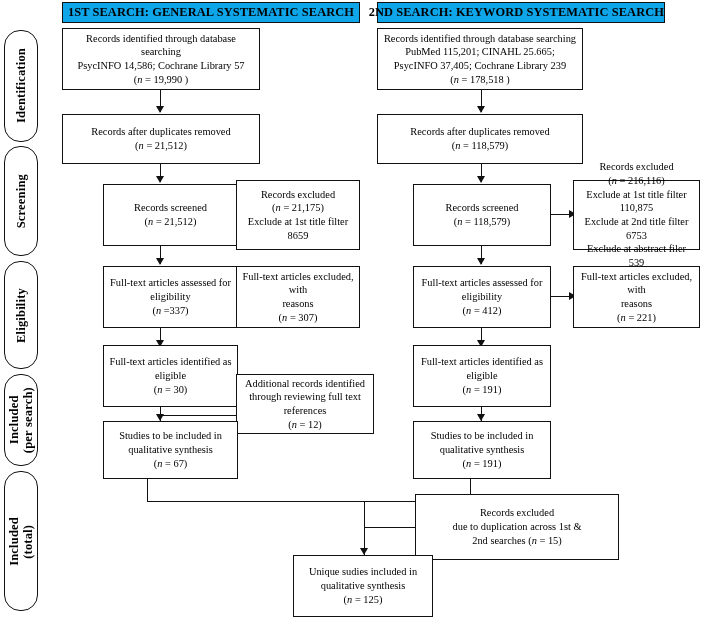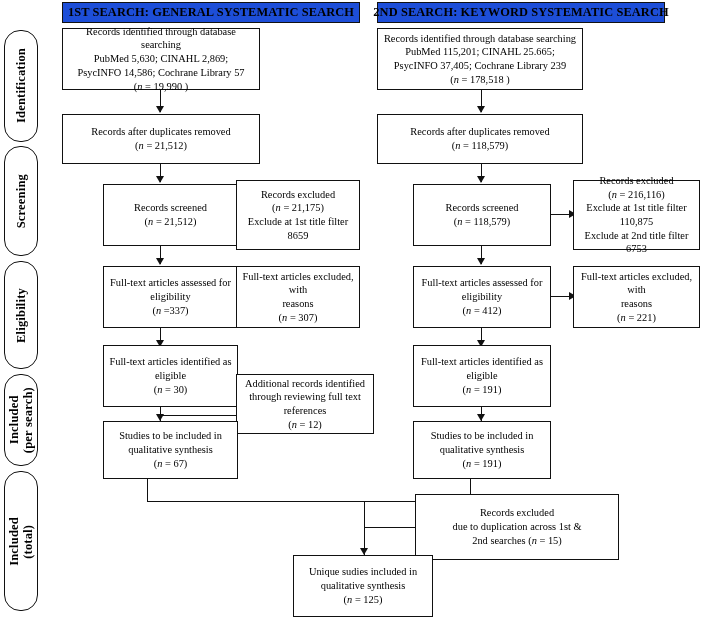--- a/index.html
+++ b/index.html
@@ -36,21 +36,21 @@
     font-size: 12.5px;
     line-height: 1.12;
     text-align: center;
     letter-spacing: 0.2px;
     white-space: pre-line;
   }
   
   .header-bar {
     position: absolute;
     border: 1.6px solid #111;
-    background: #1d4ed8;
+    background: #0ea5e9;
     box-sizing: border-box;
     display: flex;
     align-items: center;
     justify-content: center;
     font-weight: bold;
     font-size: 12.4px;
     letter-spacing: 0.1px;
     white-space: nowrap;
   }
   
@@ -115,28 +115,27 @@
 (per search)</span>
   </div>
   <div class="stage-pill" style="left:4px; top:471px; width:34px; height:140px;">
     <span class="vtext">Included
 (total)</span>
   </div>
 
   <div class="header-bar" style="left:62px; top:2px; width:298px; height:21px;">
     <span>1ST SEARCH: GENERAL SYSTEMATIC SEARCH</span>
   </div>
-  <div class="header-bar" style="left:377px; top:2px; width:288px; height:21px;">
+  <div class="header-bar" style="left:377px; top:2px; width:288px; height:21px;justify-content:flex-end;">
     <span>2ND SEARCH: KEYWORD SYSTEMATIC SEARCH</span>
   </div>
 
   <div class="fbox" style="left:62px; top:28px; width:198px; height:62px;">
     <div class="inner">
       <span class="ln">Records identified through database searching</span>
-      <span class="ln">PubMed 5,630; CINAHL 2,869;</span>
       <span class="ln">PsycINFO 14,586; Cochrane Library 57</span>
       <span class="ln">(<span class="ital">n</span><span> = 19,990 )</span></span>
     </div>
   </div>
   <div class="vline" style="left:160px; top:90px; height:22px;"></div>
   <div class="arrow-down" style="left:156px; top:106px;"></div>
 
   <div class="fbox" style="left:62px; top:114px; width:198px; height:50px;">
     <div class="inner">
       <span class="ln">Records after duplicates removed</span>
@@ -245,20 +244,21 @@
   </div>
   <div class="hline" style="left:551px; top:214px; width:22px;"></div>
   <div class="arrow-right" style="left:569px; top:210px;"></div>
 
   <div class="fbox" style="left:573px; top:180px; width:127px; height:70px;">
     <div class="inner">
       <span class="ln">Records excluded</span>
       <span class="ln">(<span class="ital">n</span><span> = 216,116)</span></span>
       <span class="ln">Exclude at 1st title filter 110,875</span>
       <span class="ln">Exclude at 2nd title filter 6753</span>
+      <span class="ln">Exclude at abstract filer 539</span>
     </div>
   </div>
 
   <div class="vline" style="left:481px; top:246px; height:18px;"></div>
   <div class="arrow-down" style="left:477px; top:258px;"></div>
 
   <div class="fbox" style="left:413px; top:266px; width:138px; height:62px;">
     <div class="inner">
       <span class="ln">Full-text articles assessed for</span>
       <span class="ln">eligibility</span>

